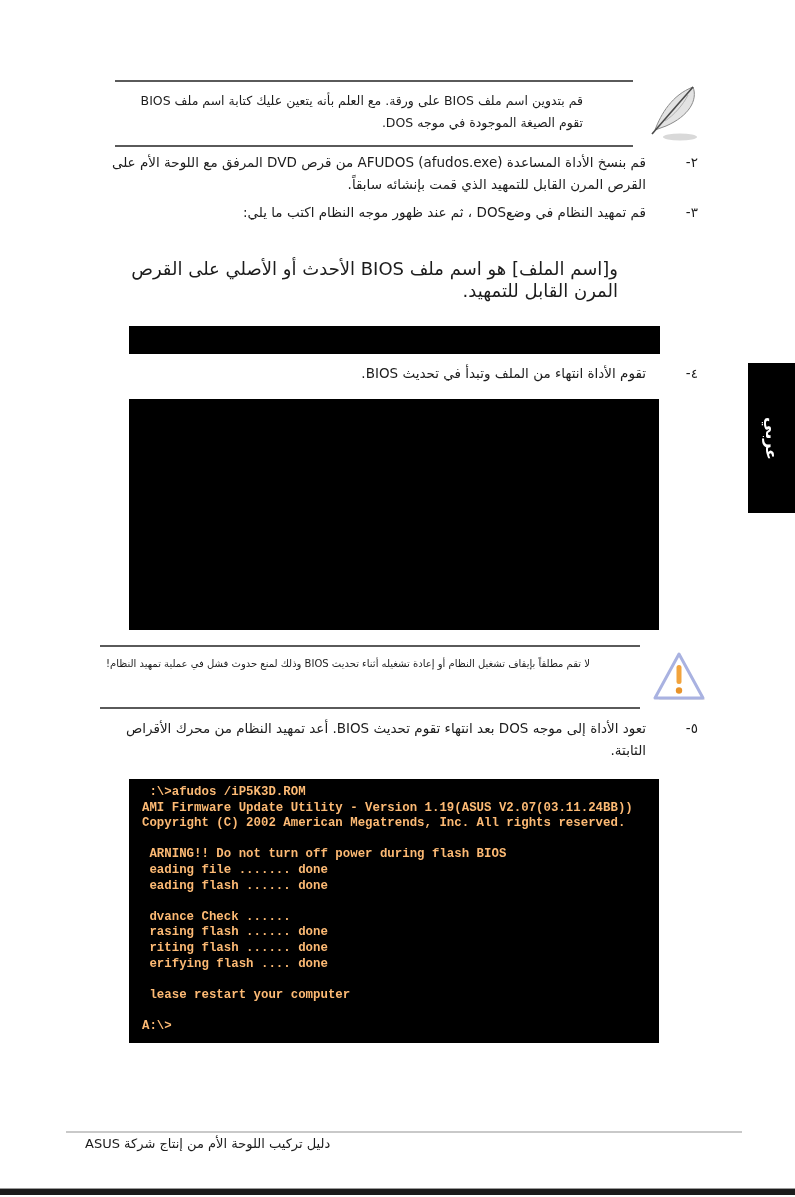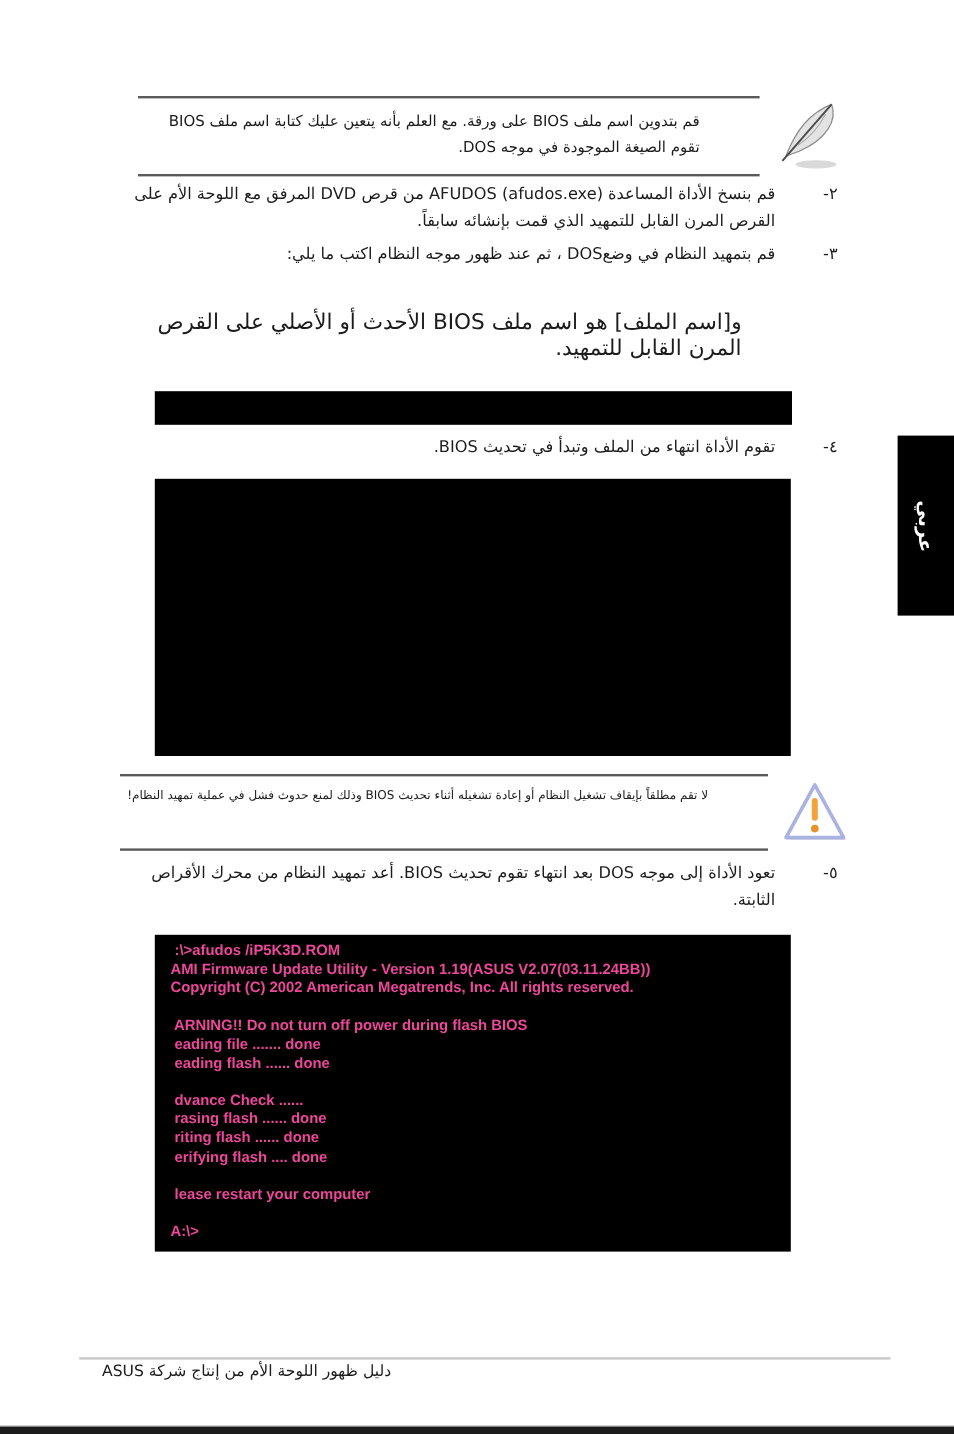--- a/index.html
+++ b/index.html
@@ -65,25 +65,25 @@
   .terminal {
     position: absolute;
     left: 129px; top: 779px;
     width: 530px; height: 264px;
     background: #000000;
     box-sizing: border-box;
   }
   .terminal pre {
     margin: 0;
     padding: 6px 0 0 13px;
-    font-family: Liberation Sans, sans-serif;
+    font-family: Liberation Mono, monospace;
     font-weight: bold;
     font-size: 12.4px;
     line-height: 15.6px;
-    color: #ec4899;
+    color: #fdba74;
   }
 
   .footer-rule {
     position: absolute;
     left: 66px; top: 1131px;
     width: 676px; height: 2px;
     background: #c9c9c9;
   }
   .footer-text {
     position: absolute;
@@ -134,21 +134,21 @@
 </div>
 
 <div class="step" style="left:92px; top:151px; width:608px;">
   <div class="step-num">٢-</div>
   <div class="step-body">قم بنسخ الأداة المساعدة AFUDOS (afudos.exe) من قرص DVD المرفق مع اللوحة الأم على القرص المرن القابل للتمهيد الذي قمت بإنشائه سابقاً.</div>
 </div>
 
 <div class="step" style="left:92px; top:201px; width:608px;">
   <div class="step-num">٣-</div>
   <div class="step-body">
-    <div>قم بتمهيد النظام في وضعDOS ، ثم عند ظهور موجه النظام اكتب ما يلي:</div>
+    <div>قم تمهيد النظام في وضعDOS ، ثم عند ظهور موجه النظام اكتب ما يلي:</div>
   </div>
 </div>
 <div class="sub-note ar" style="left:92px; top:258px; width:526px;">و[اسم الملف] هو اسم ملف BIOS الأحدث أو الأصلي على القرص المرن القابل للتمهيد.</div>
 
 <div class="black-box" style="left:129px; top:326px; width:531px; height:28px;"></div>
 
 <div class="step" style="left:92px; top:362px; width:608px;">
   <div class="step-num">٤-</div>
   <div class="step-body">تقوم الأداة انتهاء من الملف وتبدأ في تحديث BIOS.</div>
 </div>
@@ -186,19 +186,19 @@
  rasing flash ...... done
  riting flash ...... done
  erifying flash .... done
 
  lease restart your computer
 
 A:\&gt;</pre>
 </div>
 
 <div class="footer-rule"></div>
-<div class="footer-text ar">دليل ظهور اللوحة الأم من إنتاج شركة ASUS</div>
+<div class="footer-text ar">دليل تركيب اللوحة الأم من إنتاج شركة ASUS</div>
 
 <div class="side-tab">
   <span>عربي</span>
 </div>
 
 <div class="bottom-edge"></div>
 
 </body></html>

